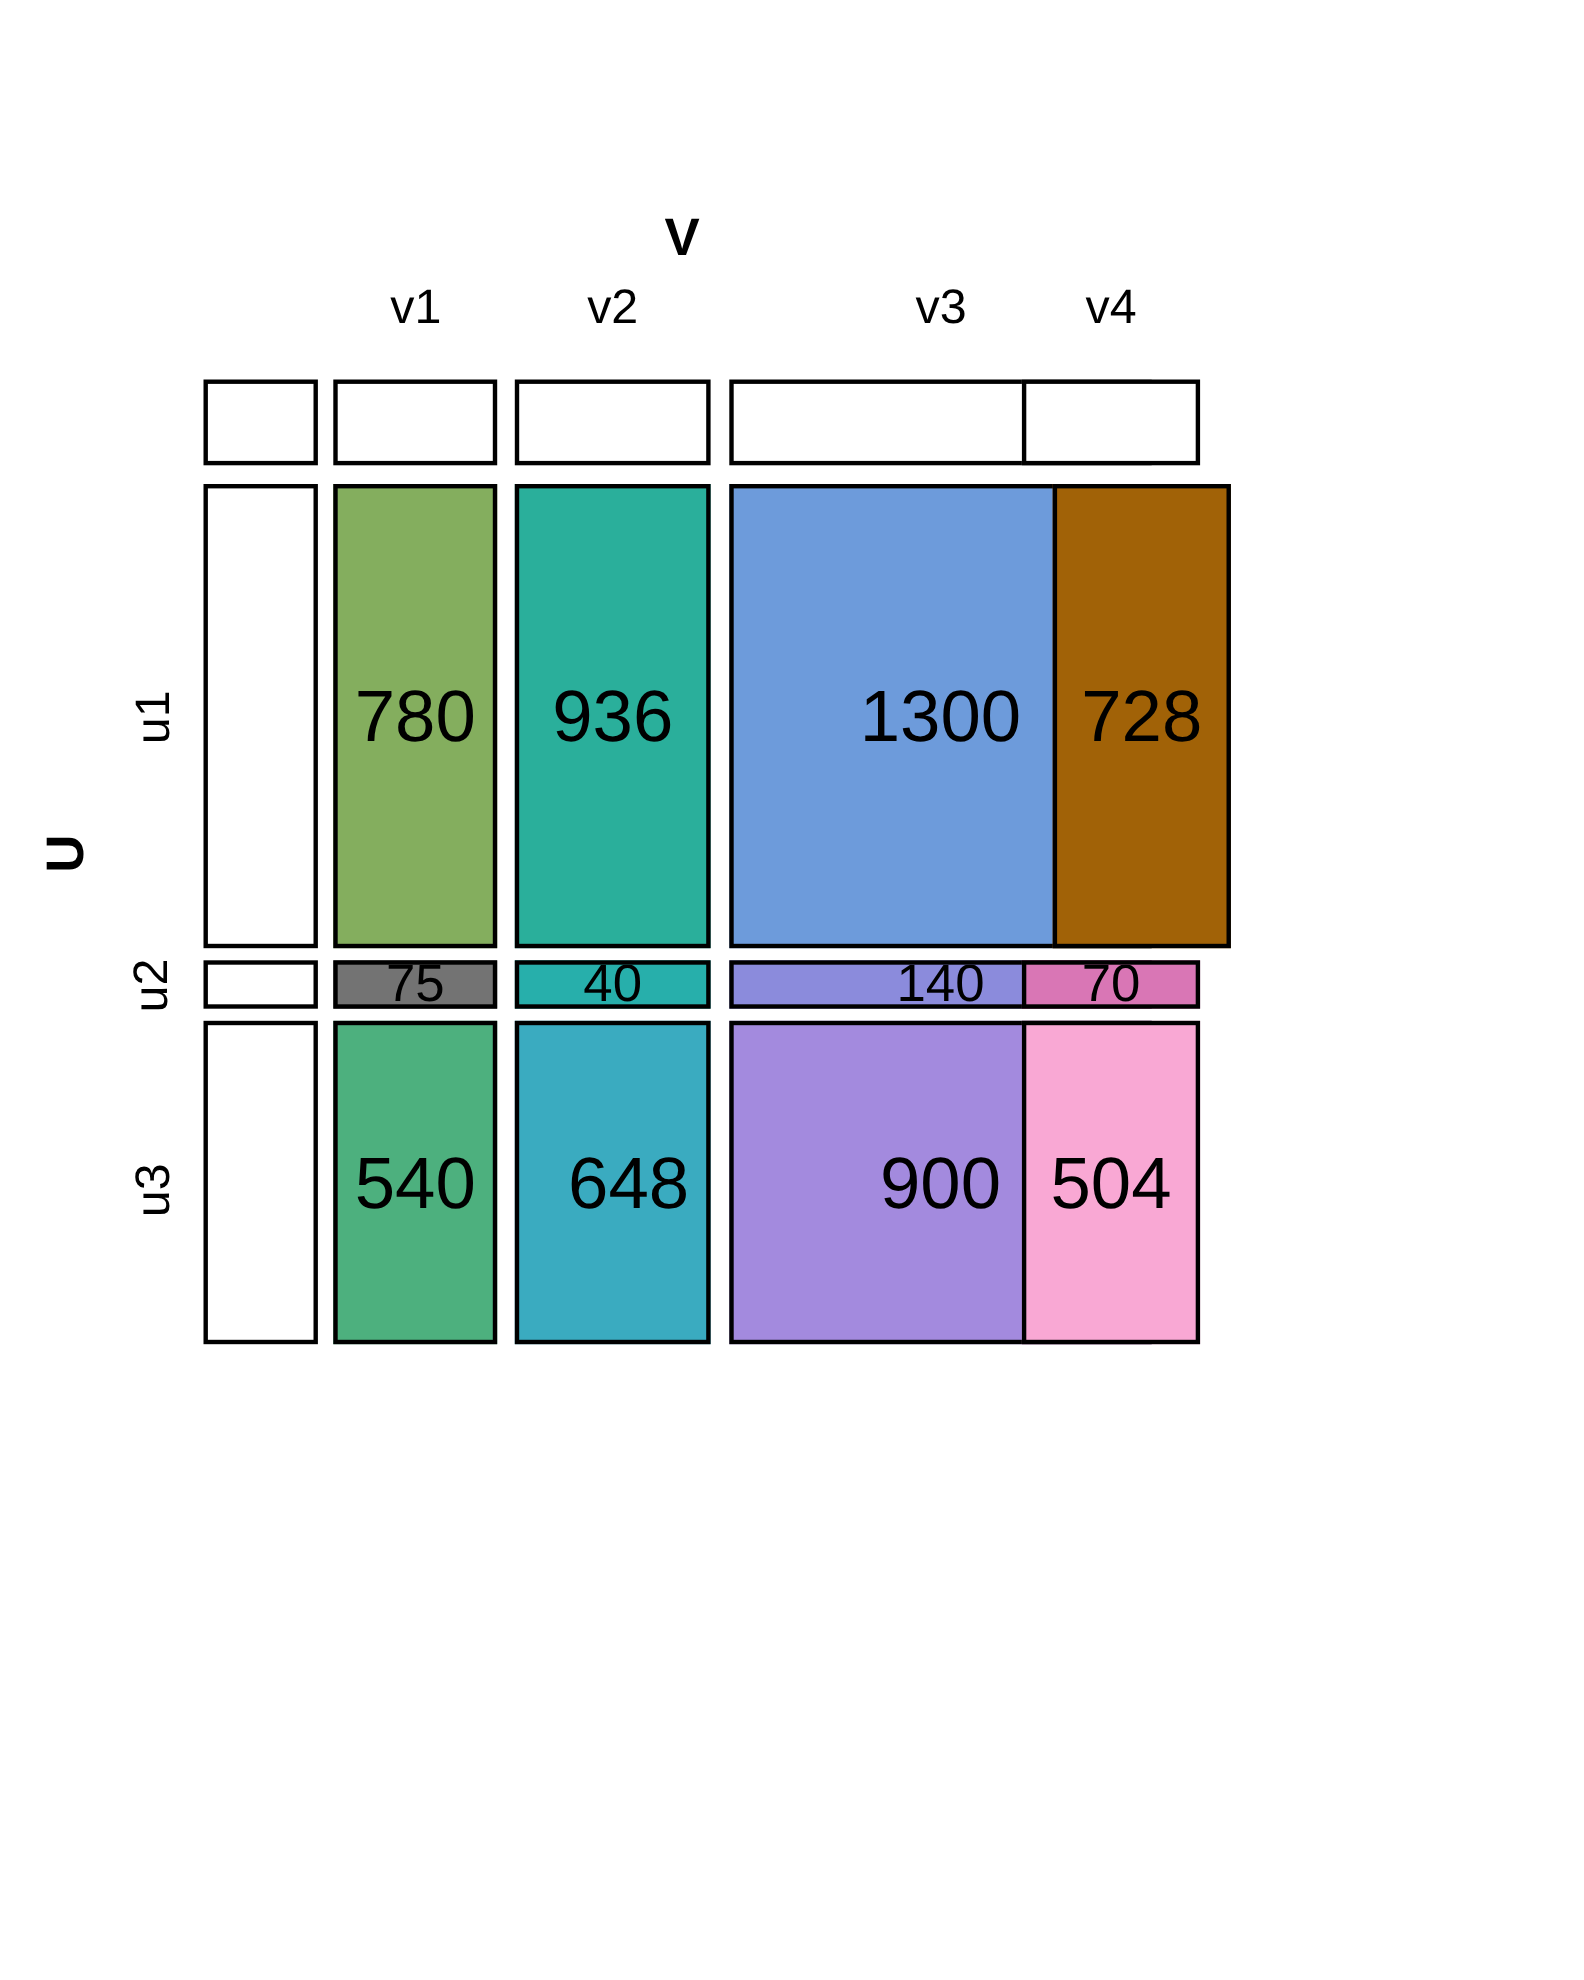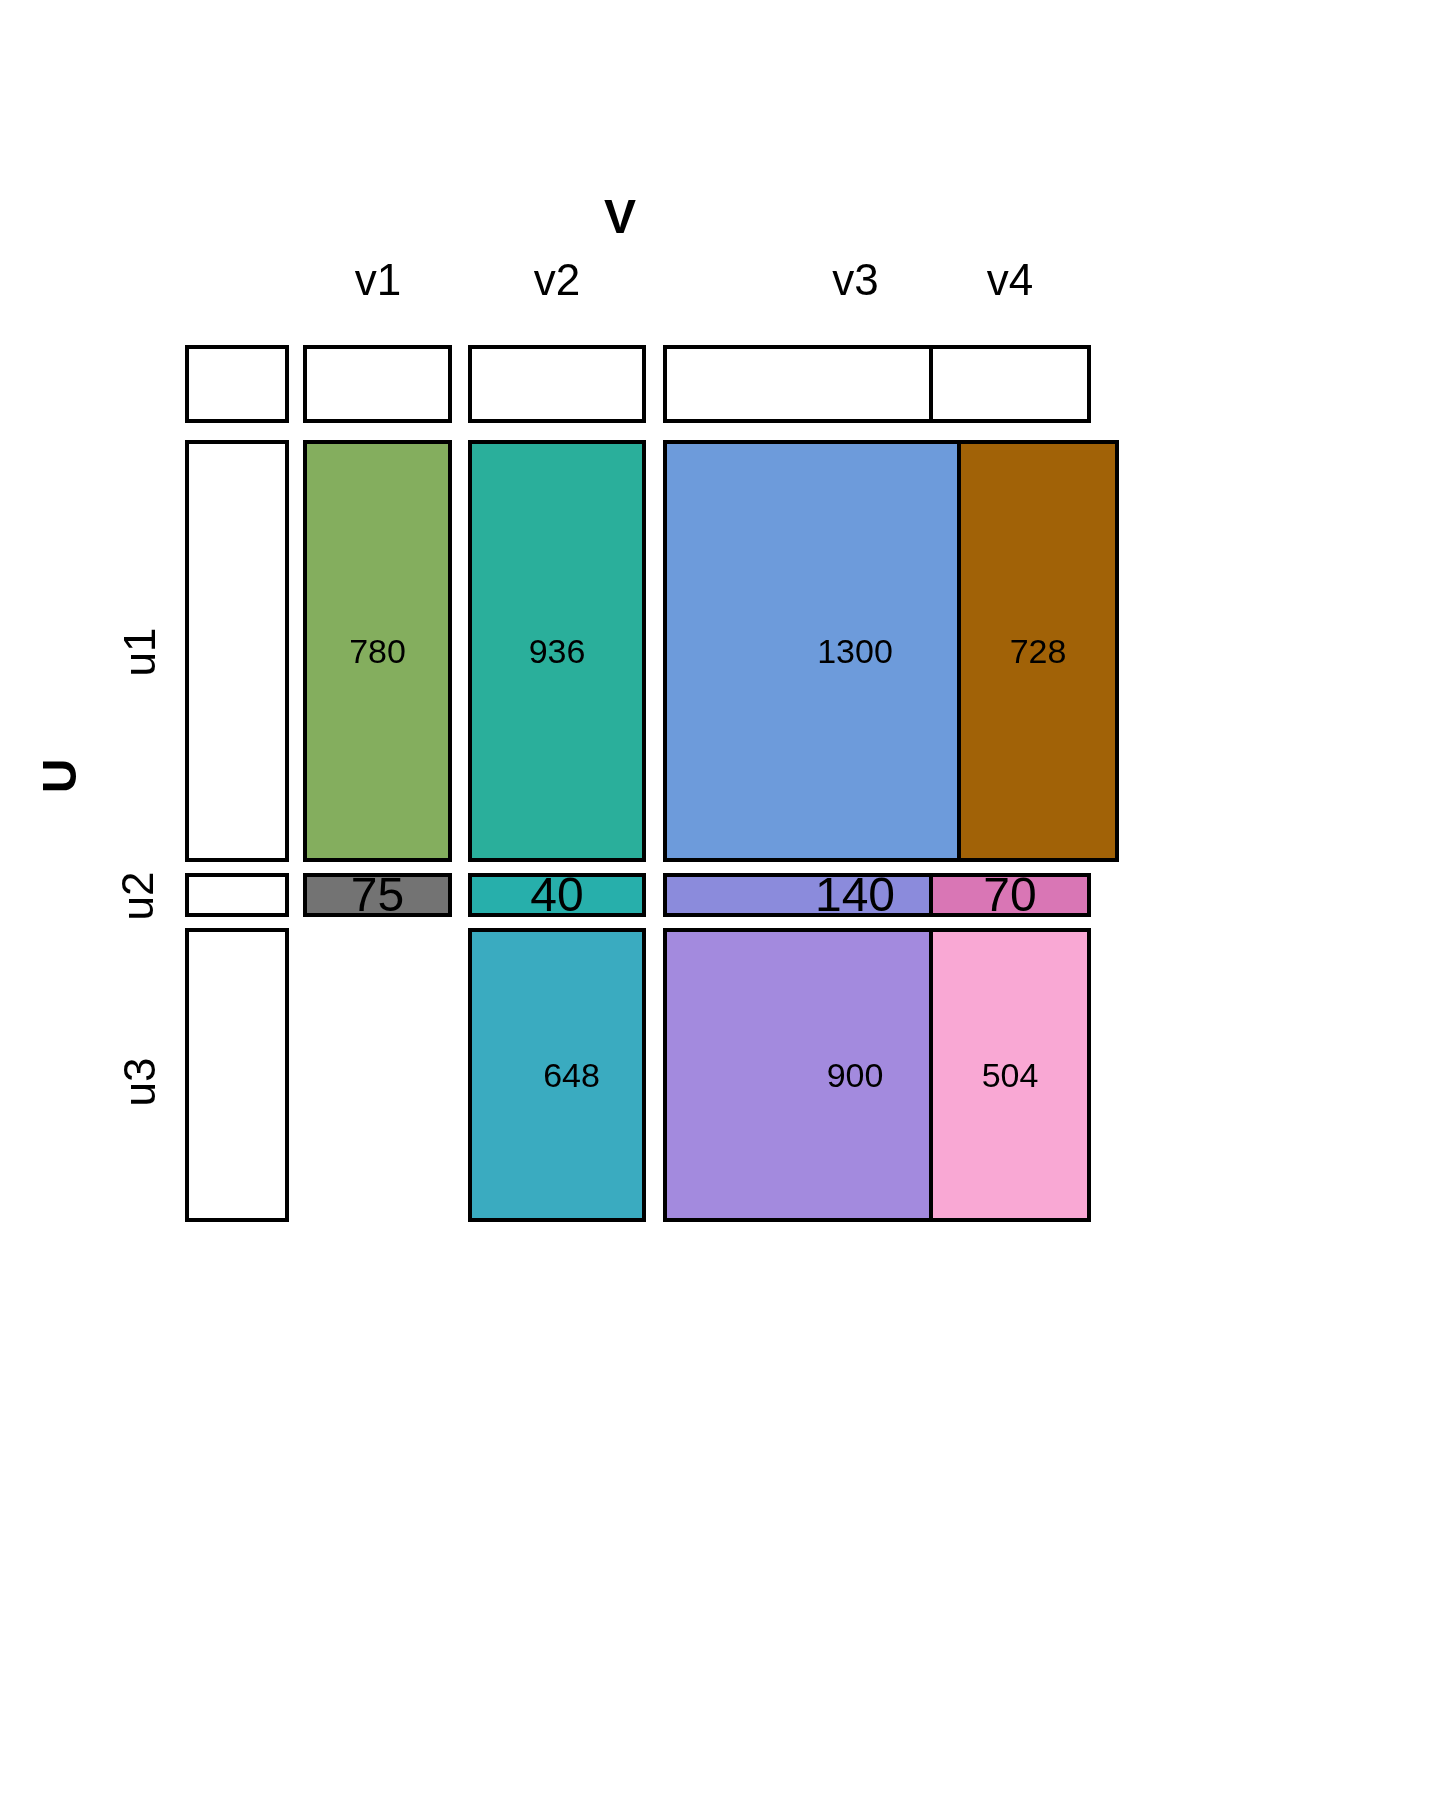--- a/index.html
+++ b/index.html
@@ -69,21 +69,21 @@
     background: #ffffff;
     display: flex;
     align-items: center;
     justify-content: center;
     overflow: hidden;
   }
   .tile.empty {
     background: #ffffff;
   }
   .tile-value {
-    font-size: 34px;
+    font-size: 66px;
     line-height: 1;
     color: #000000;
     white-space: nowrap;
     pointer-events: none;
   }
   .tile.thin .tile-value {
     font-size: 48px;
   }
 </style>
 </head>
@@ -135,20 +135,23 @@
   </div>
   <div class="tile thin" style="left:663px; top:873px; width:384px; height:44px; background:#8b8bdc;">
     <span class="tile-value">140</span>
   </div>
   <div class="tile thin" style="left:929px; top:873px; width:162px; height:44px; background:#d976b5;">
     <span class="tile-value">70</span>
   </div>
 
   <div class="tile empty" style="left:185px; top:928px; width:104px; height:294px;"></div>
 
+  <div class="tile" style="left:303px; top:928px; width:149px; height:294px; background:#4db07e;">
+    <span class="tile-value">540</span>
+  </div>
   <div class="tile" style="left:468px; top:928px; width:178px; height:294px; background:#3aabc0;padding-left:29px;">
     <span class="tile-value">648</span>
   </div>
   <div class="tile" style="left:663px; top:928px; width:384px; height:294px; background:#a38ade;">
     <span class="tile-value">900</span>
   </div>
   <div class="tile" style="left:929px; top:928px; width:162px; height:294px; background:#f9a8d4;">
     <span class="tile-value">504</span>
   </div>
 

